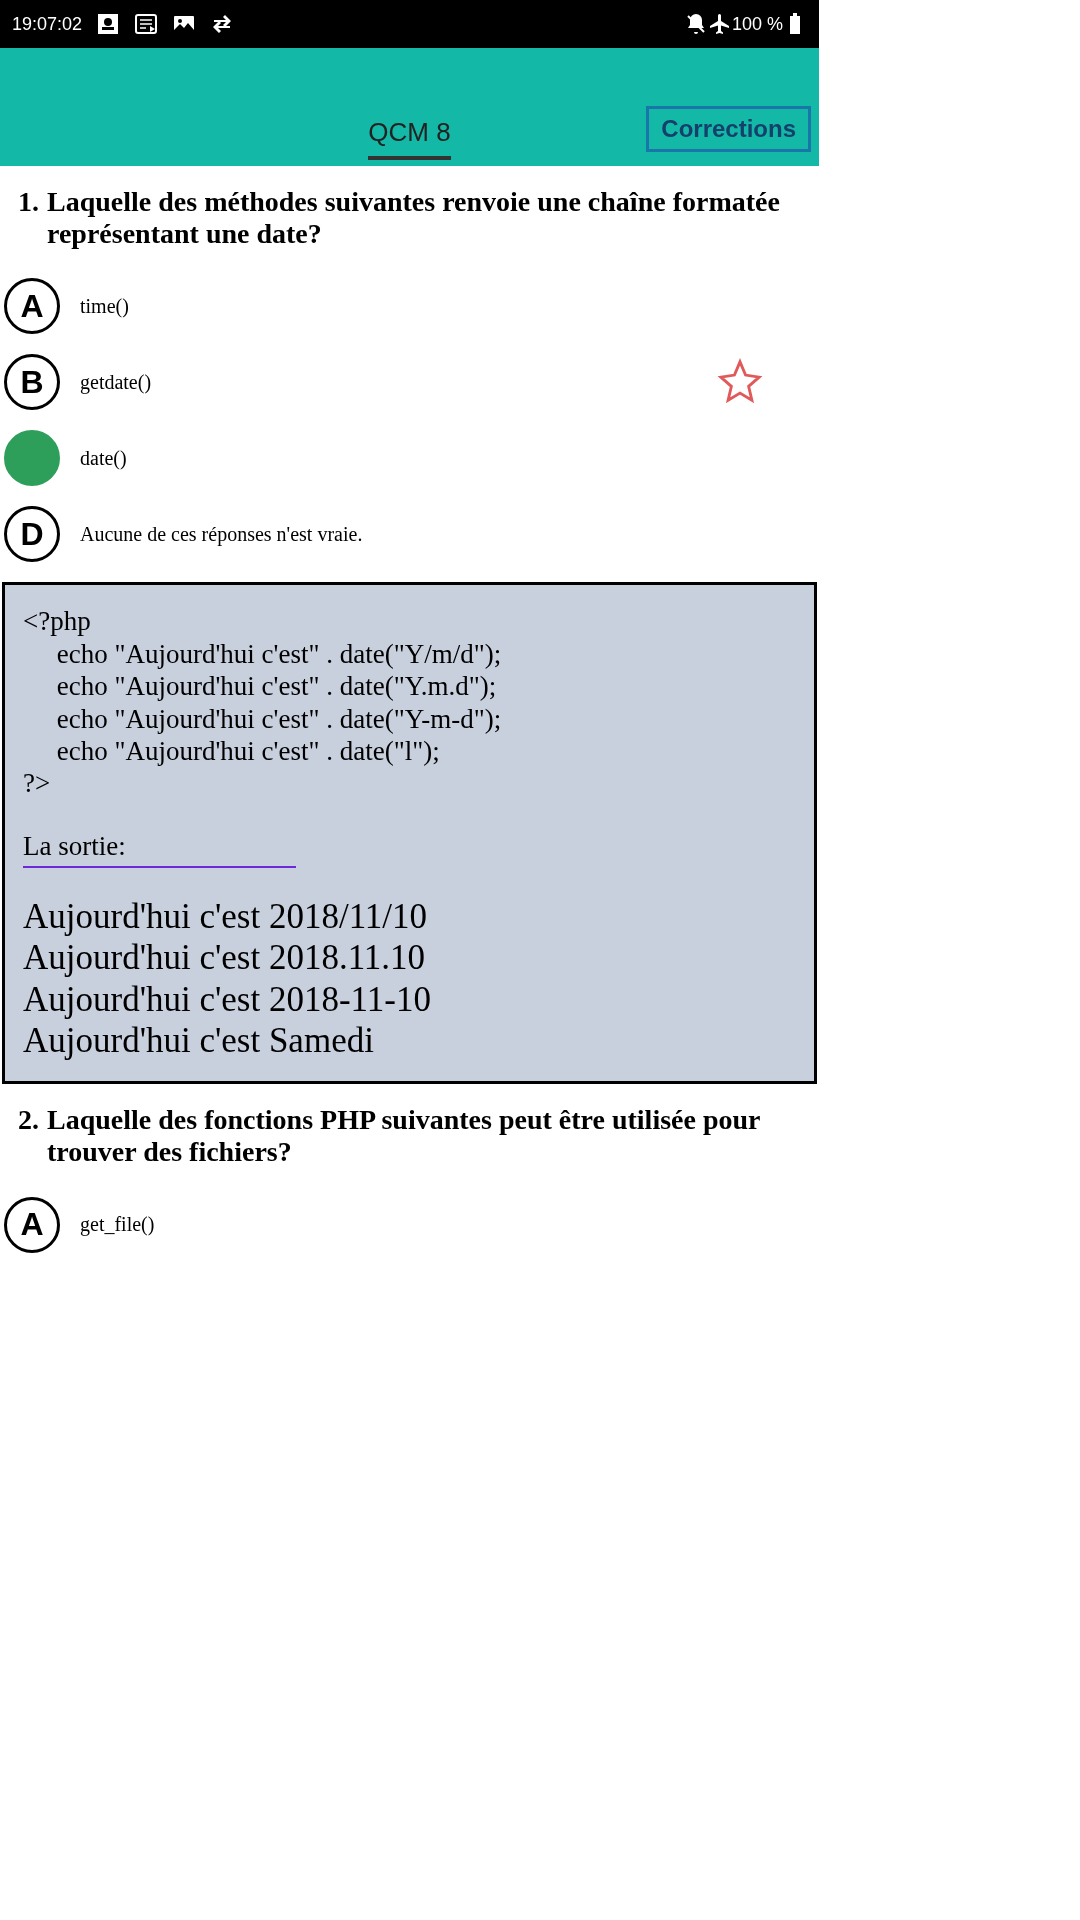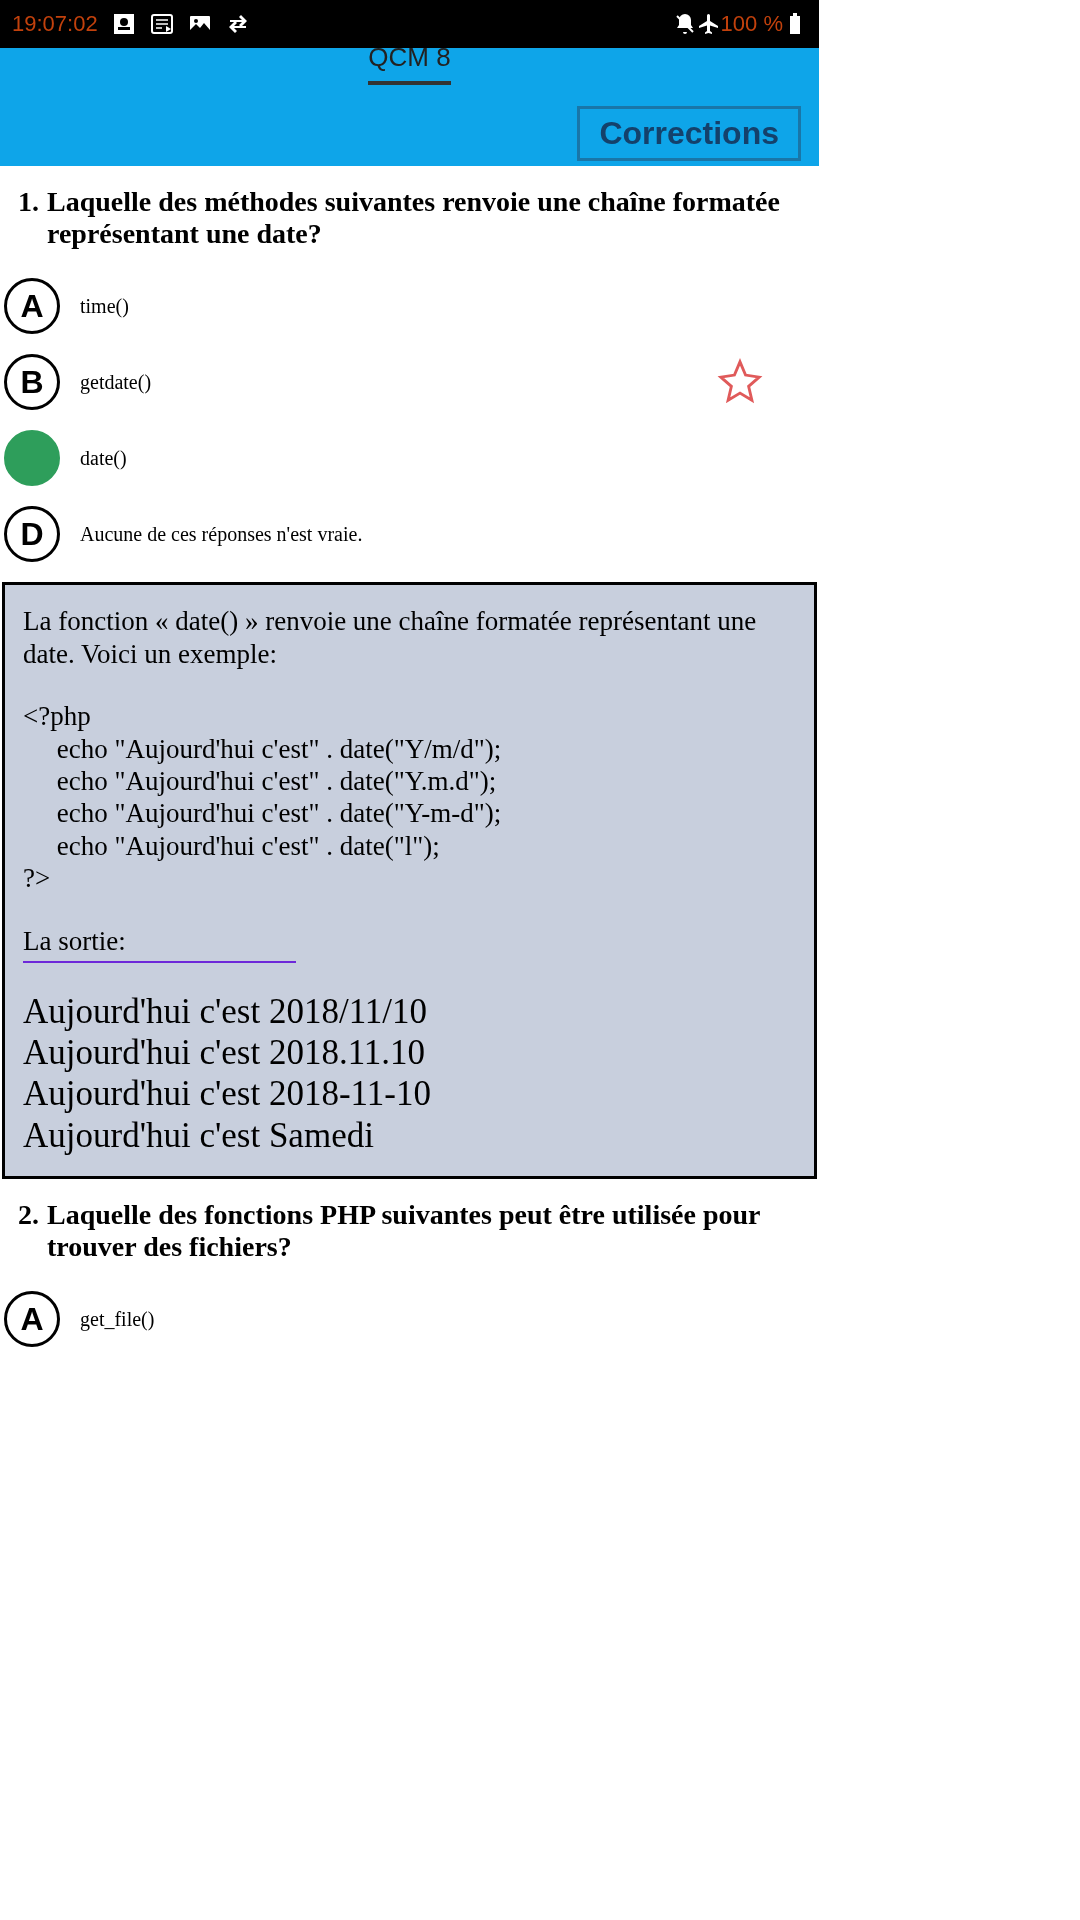--- a/index.html
+++ b/index.html
@@ -3,59 +3,59 @@
 <meta charset="utf-8">
 <style>
   * { margin: 0; padding: 0; box-sizing: border-box; }
   body {
     font-family: Georgia, 'Times New Roman', serif;
     width: 819px;
     background: #fff;
   }
   .status-bar {
     background: #000;
-    color: #c2410c;
+    color: #ffffff;
     height: 48px;
     display: flex;
     align-items: center;
     justify-content: space-between;
     padding: 0 12px;
     font-family: -apple-system, sans-serif;
-    font-size: 22px;
+    font-size: 18px;
   }
   .status-left { display: flex; align-items: center; gap: 14px; }
   .status-right { display: flex; align-items: center; }
   .status-icon { width: 24px; height: 24px; fill: #fff; }
   .app-header {
-    background: #0ea5e9;
+    background: #14b8a6;
     height: 118px;
     position: relative;
     display: flex;
-    align-items: flex-start;
+    align-items: flex-end;
     justify-content: center;
   }
   .tab-title {
     font-size: 26px;
     font-family: -apple-system, Arial, sans-serif;
     color: #222;
     padding-bottom: 8px;
     border-bottom: 4px solid #333;
     position: relative;
     top: -6px;
   }
   .corrections-btn {
     position: absolute;
-    right: 18px;
+    right: 8px;
     top: 58px;
     border: 3px solid #1976a8;
     color: #14416b;
     font-family: -apple-system, Arial, sans-serif;
     font-weight: bold;
-    font-size: 32px;
-    padding: 6px 19px;
+    font-size: 24px;
+    padding: 6px 12px;
     background: transparent;
   }
   .content { padding: 0; }
   .question-block { padding: 20px 18px 10px 18px; }
   .question-text {
     font-size: 28px;
     font-weight: bold;
     line-height: 1.15;
     display: flex;
   }
@@ -190,21 +190,20 @@
     <div class="option-row">
       <div class="option-circle">D</div>
       <div class="option-label">Aucune de ces réponses n'est vraie.</div>
     </div>
     <svg class="star-icon" width="46" height="46" viewBox="0 0 24 24">
       <path d="M12 2l2.9 6.9L22 10l-5.5 4.8L18.2 22 12 18.3 5.8 22l1.7-7.2L2 10l7.1-1.1z" fill="none" stroke="#e05a5a" stroke-width="1.5"></path>
     </svg>
   </div>
 
   <div class="explanation">
-    <div class="exp-text">La fonction « date() » renvoie une chaîne formatée représentant une date. Voici un exemple:</div>
     <div class="code-block">&lt;?php
      echo "Aujourd'hui c'est" . date("Y/m/d");
      echo "Aujourd'hui c'est" . date("Y.m.d");
      echo "Aujourd'hui c'est" . date("Y-m-d");
      echo "Aujourd'hui c'est" . date("l");
 ?&gt;</div>
     <div class="output-label-wrap">
       <span class="output-label">La sortie:</span>
     </div>
     <div class="output-lines">Aujourd'hui c'est 2018/11/10

